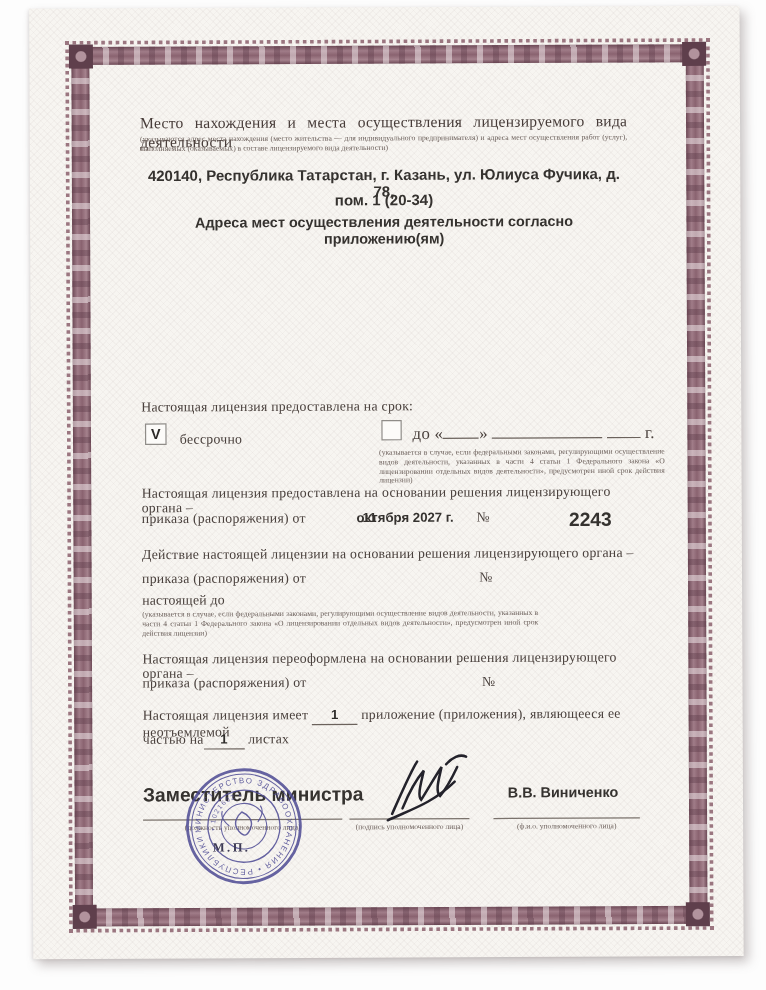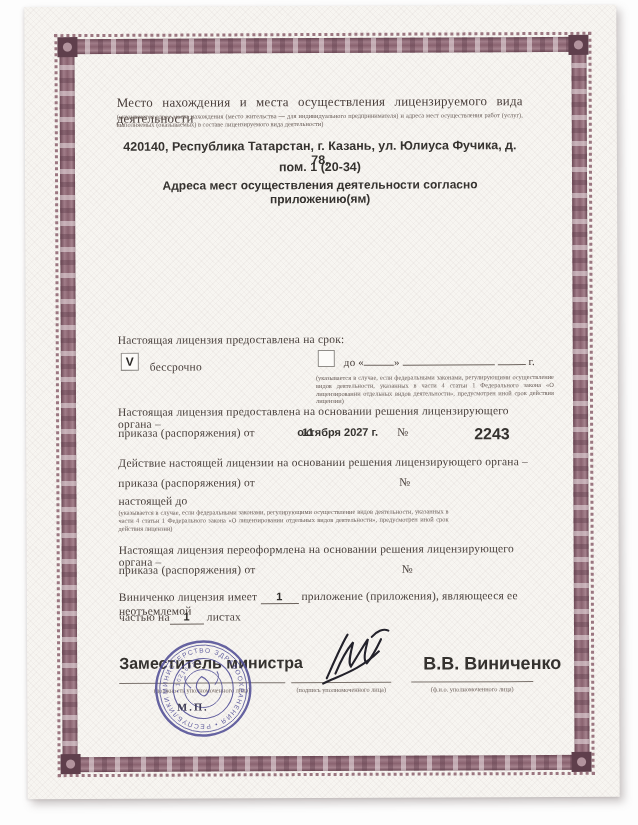--- a/index.html
+++ b/index.html
@@ -74,21 +74,21 @@
   <div class="t sansb center" style="left:92px; top:154px; width:406px; font-size:12.5px;">пом. 1 (20-34)</div>
   <div class="t sansb center" style="left:92px; top:172px; width:406px; font-size:12px;">Адреса мест осуществления деятельности согласно приложению(ям)</div>
 
   <div class="t serif" style="left:92px; top:327px;text-align:center;">Настоящая лицензия предоставлена на срок:</div>
   <div class="cb" style="left:95px; top:346px; width:18px; height:18px;">
     <span>V</span>
   </div>
   <div class="t serif" style="left:124px; top:354px;">бессрочно</div>
 
   <div class="cb" style="left:292px; top:344px; width:17px; height:17px;"></div>
-  <div class="t serif" style="left:318px; top:348px; font-size:11px; white-space:nowrap;">
+  <div class="t serif" style="left:318px; top:348px; font-size:14px; white-space:nowrap;">
     <span>до «</span><span class="bl" style="width:30px;"></span><span>»</span>
     <span class="bl" style="width:92px;"></span>
     <span class="bl" style="width:28px;"></span>
     <span>г.</span>
   </div>
   <div class="t note" style="left:290px; top:368px; width:238px;">(указывается в случае, если федеральными законами, регулирующими осуществление видов деятельности, указанных в части 4 статьи 1 Федерального закона «О лицензировании отдельных видов деятельности», предусмотрен иной срок действия лицензии)</div>
 
   <div class="t serif" style="left:92px; top:399px; width:420px;">Настоящая лицензия предоставлена на основании решения лицензирующего органа –</div>
   <div>
     <div class="t serif" style="left:92px; top:420px;">приказа (распоряжения) от</div>
@@ -106,31 +106,31 @@
   <div class="t serif" style="left:92px; top:488px;">настоящей до</div>
   <div class="t note" style="left:92px; top:502px; width:330px;">(указывается в случае, если федеральными законами, регулирующими осуществление видов деятельности, указанных в части 4 статьи 1 Федерального закона «О лицензировании отдельных видов деятельности», предусмотрен иной срок действия лицензии)</div>
 
   <div class="t serif" style="left:92px; top:537px; width:420px;">Настоящая лицензия переоформлена на основании решения лицензирующего органа –</div>
   <div>
     <div class="t serif" style="left:92px; top:557px;">приказа (распоряжения) от</div>
     <div class="t serif" style="left:375px; top:557px;">№</div>
   </div>
 
   <div class="t serif" style="left:92px; top:584px; width:420px;">
-    <span>Виниченко лицензия имеет</span>
+    <span>Настоящая лицензия имеет</span>
     <span class="blv" style="width:38px;">1</span>
     <span>приложение (приложения), являющееся ее неотъемлемой</span>
   </div>
   <div class="t serif" style="left:92px; top:604px; width:420px;">
     <span>частью на</span><span class="blv" style="width:34px;">1</span>
     <span>листах</span>
   </div>
 
   <div class="t sansb" style="left:92px; top:648px; font-size:16px;">Заместитель министра</div>
-  <div class="t sansb" style="left:396px; top:648px; font-size:18px;">В.В. Виниченко</div>
+  <div class="t sansb" style="left:396px; top:648px; font-size:12px;">В.В. Виниченко</div>
 
   <div class="sigline" style="left:92px;  top:676px; width:166px;"></div>
   <div class="sigline" style="left:264px; top:676px; width:100px;"></div>
   <div class="sigline" style="left:384px; top:676px; width:122px;"></div>
 
   <div class="cap" style="left:92px;  top:680px; width:166px;">(должность уполномоченного лица)</div>
   <div class="cap" style="left:264px; top:680px; width:100px;">(подпись уполномоченного лица)</div>
   <div class="cap" style="left:384px; top:680px; width:122px;">(ф.и.о. уполномоченного лица)</div>
 
   <svg style="position:absolute; left:288px; top:620px; transform:rotate(-4deg);" width="88" height="58" viewBox="0 0 88 58">

